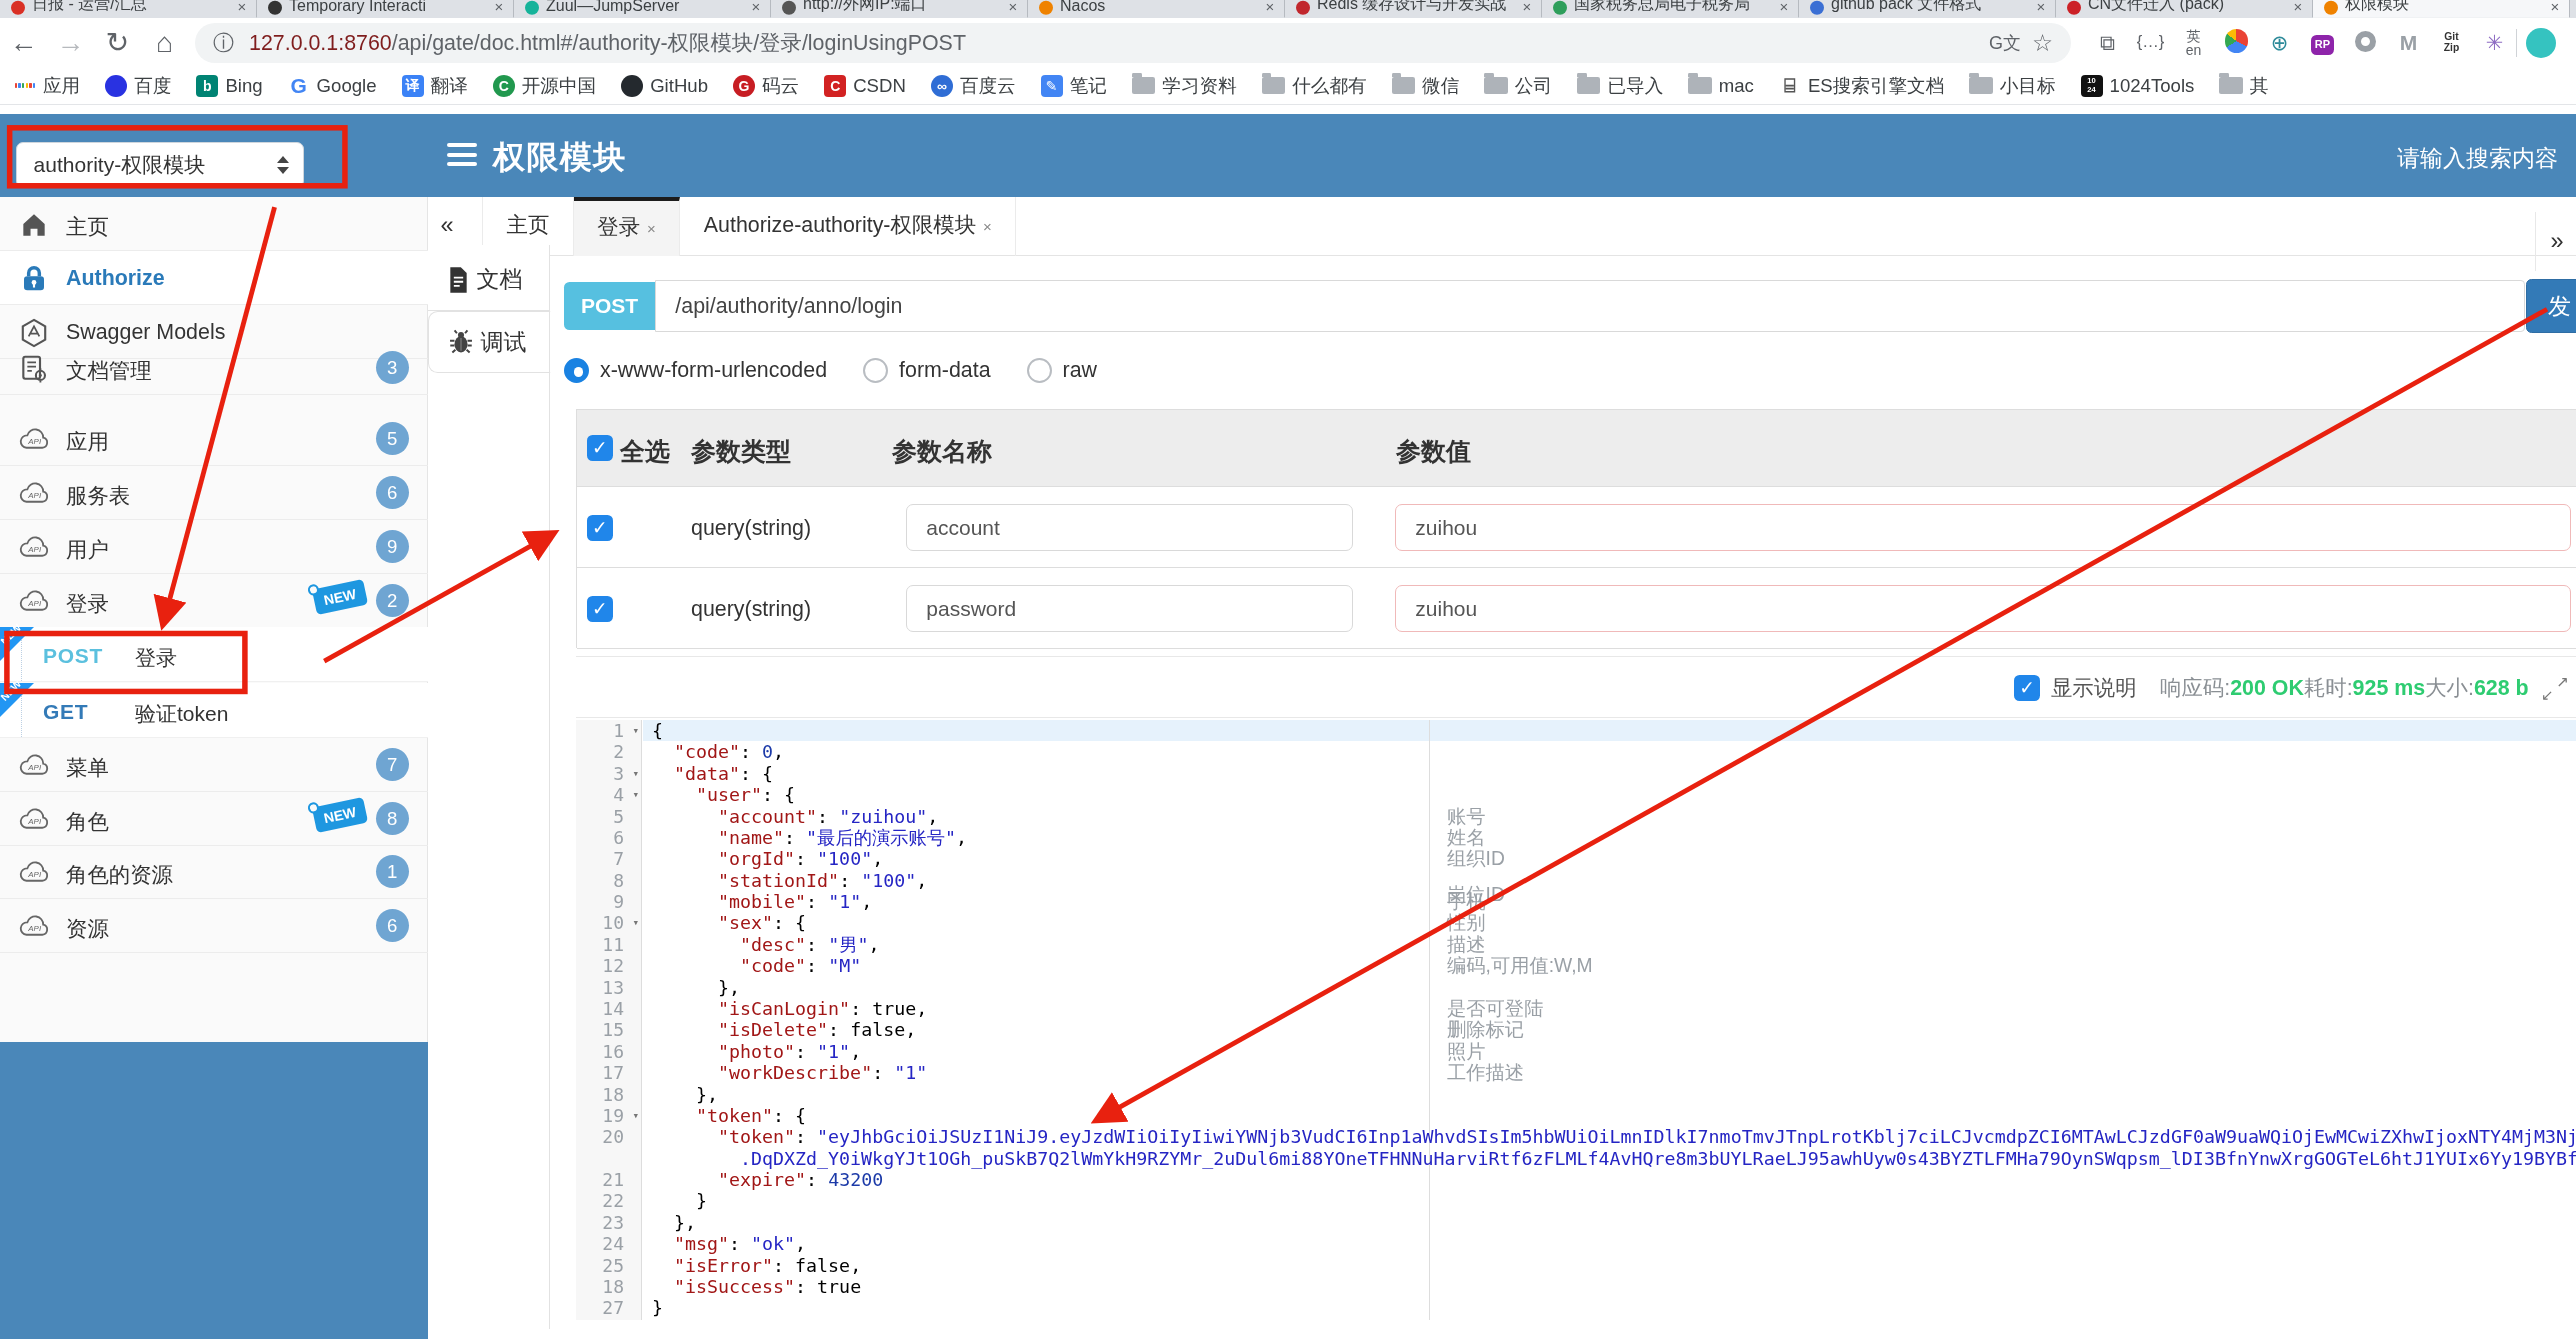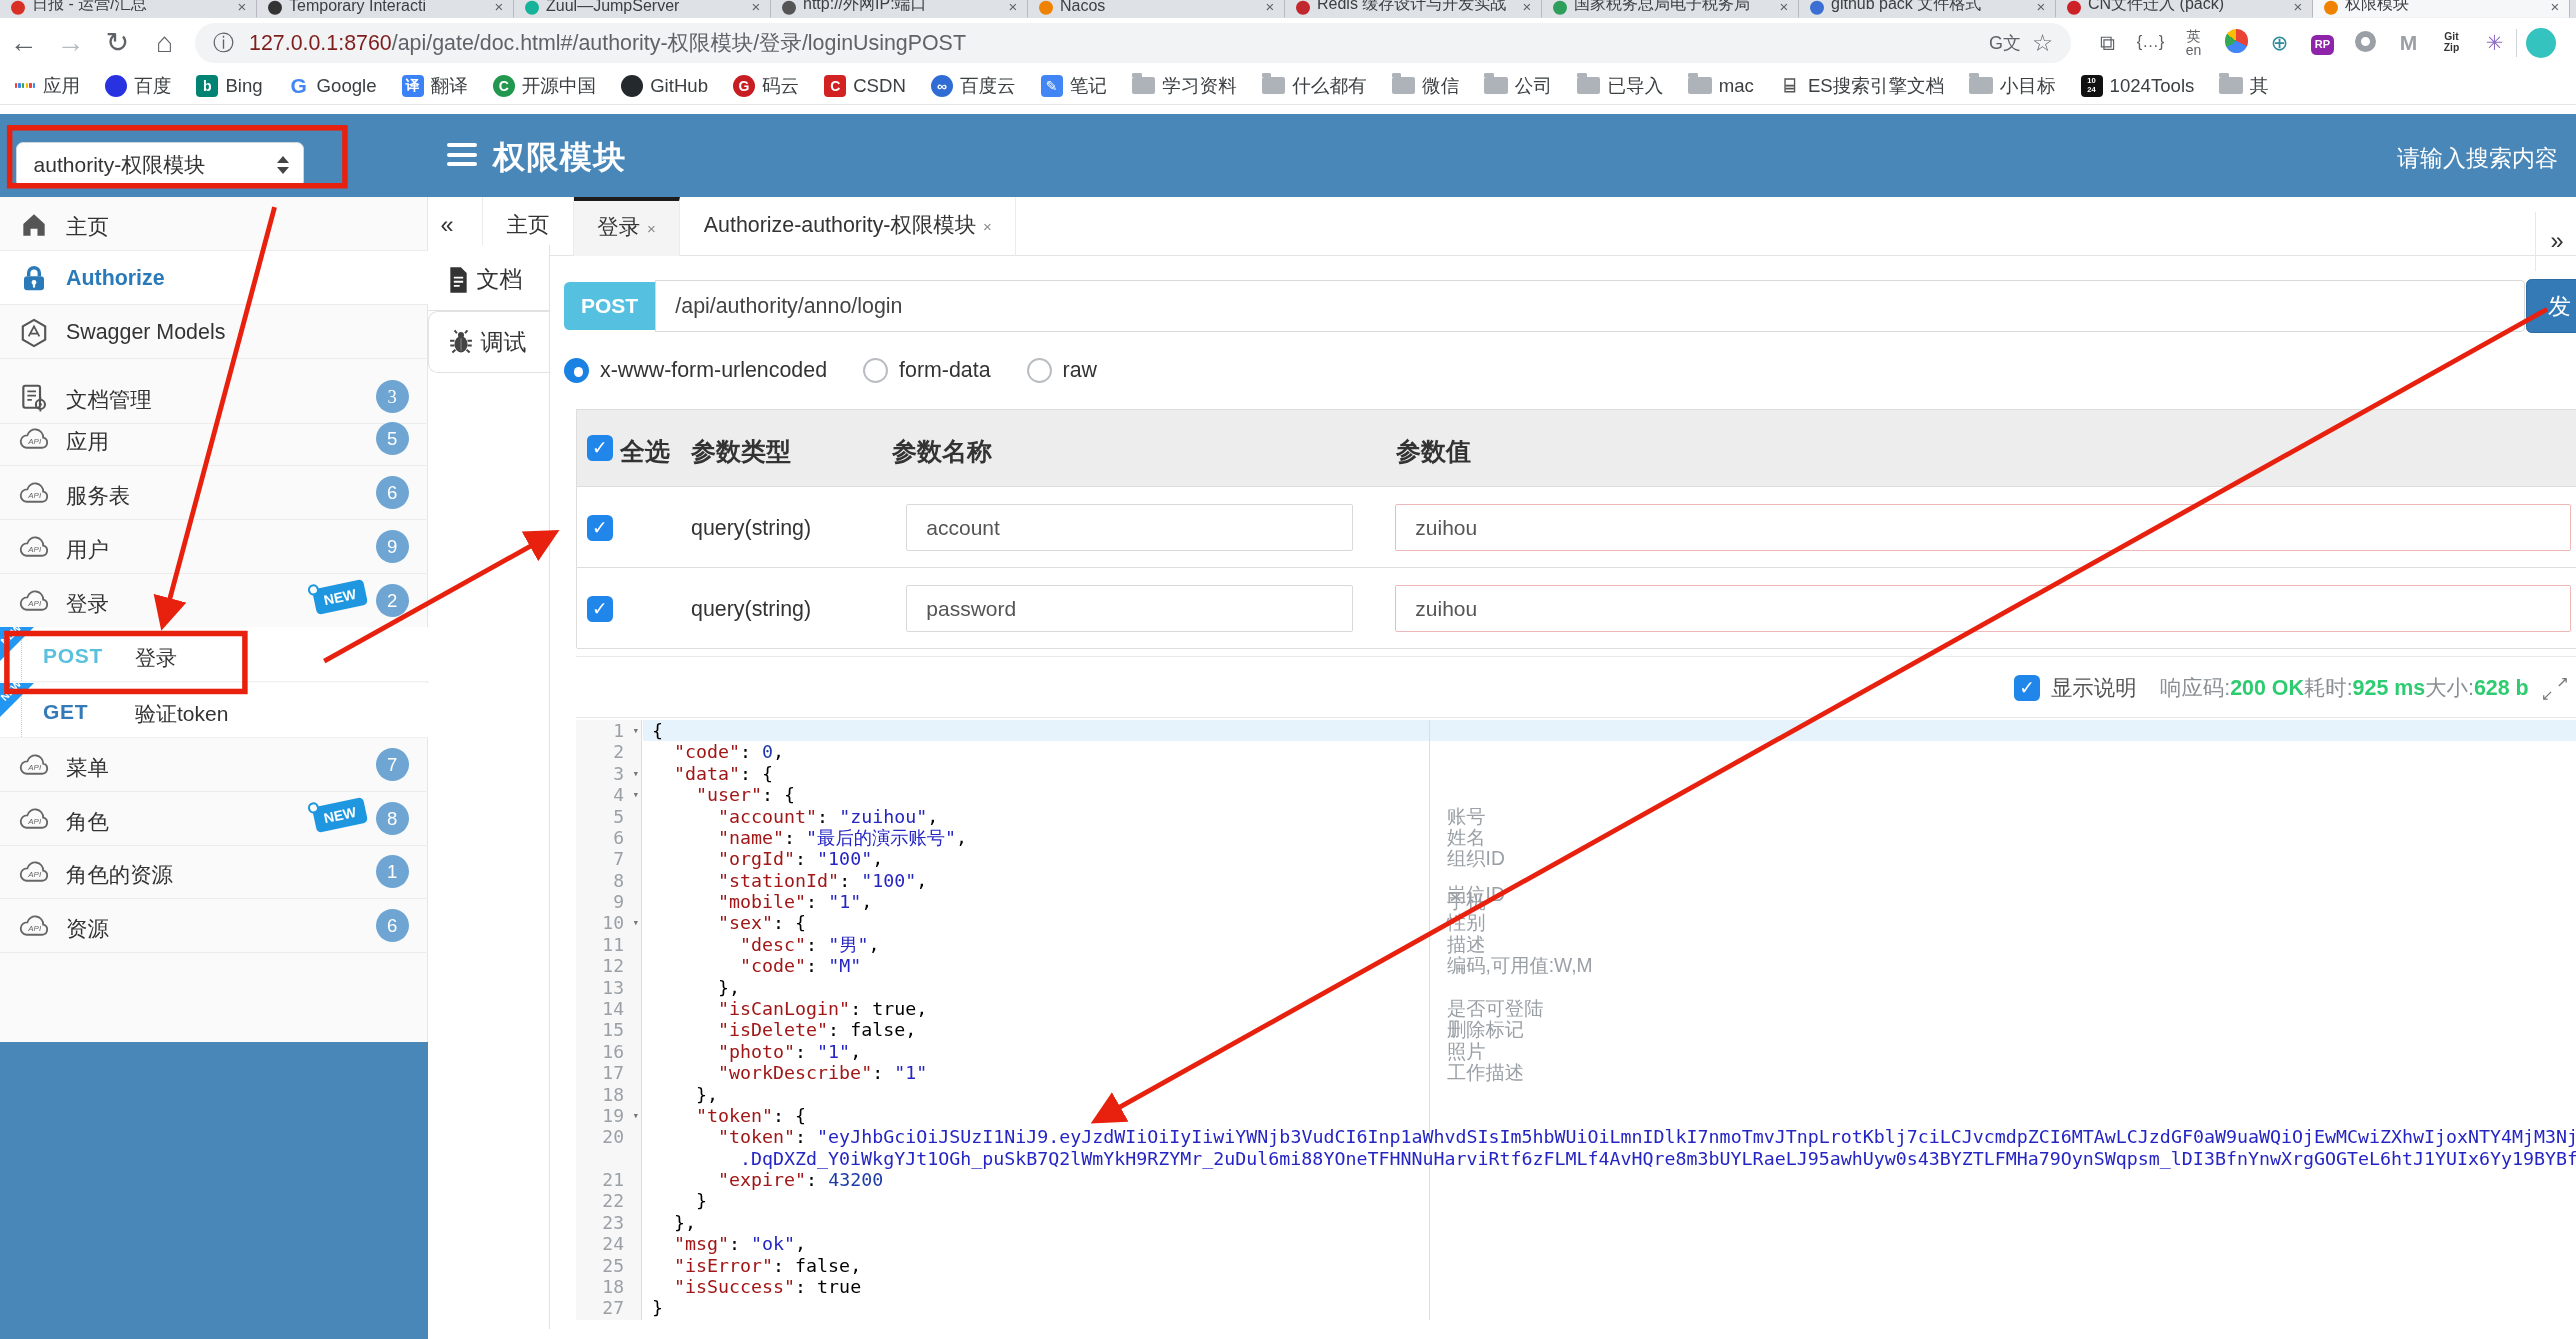--- a/index.html
+++ b/index.html
@@ -102,21 +102,21 @@
   #radios .opt{display:flex;align-items:center;margin-right:36px;}
   
   #ptable{position:absolute;left:576px;top:304px;width:2000px;height:239px;border:0.7px solid #ddd;border-right:none;}
   #ptable .hd{position:absolute;left:0;top:0;width:100%;height:77px;background:#ededed;border-bottom:0.7px solid #ddd;}
   #ptable .col{position:absolute;top:0;bottom:0;border-left:0.7px solid #ddd;}
   .hcell{position:absolute;top:25px;font-size:25px;font-weight:bold;color:#333;}
   .prow{position:absolute;left:0;width:100%;height:81px;border-bottom:0.7px solid #ddd;background:#fff;}
   .checkbox{position:absolute;width:26px;height:26px;background:#2086ea;border-radius:5.5px;color:#fff;font-size:18.6px;
     text-align:center;line-height:26px;}
   .ptxt{position:absolute;font-size:21.4px;color:#333;}
-  .pinput{position:absolute;height:47px;border:1.4px solid #d9d9d9;border-radius:2px;font-size:21px;color:#555;
+  .pinput{position:absolute;height:47px;border:1.4px solid #d9d9d9;border-radius:7px;font-size:21px;color:#555;
     padding-left:19.3px;font-family:"Liberation Sans","DejaVu Sans",sans-serif;background:#fff;}
   .pinput.pink{border-color:#f0b9b9;}
   
   #respBar{position:absolute;left:576px;top:551px;width:2000px;height:62px;border-top:0.7px solid #e8e8e8;border-bottom:0.7px solid #e8e8e8;}
   #respTabs{position:absolute;left:0;top:0;height:61px;display:flex;}
   .rtab{height:61px;line-height:59px;padding:0 26px;font-size:23px;color:#333;border-right:0.7px solid #ebebeb;background:#fff;white-space:nowrap;}
   .rtab.active{background:#f3f3f3;border-top:4.8px solid #1c1c1c;line-height:52px;color:#31a38e;}
   #respMeta{position:absolute;right:7px;top:0;height:61px;display:flex;align-items:center;font-size:21.4px;}
   #respMeta .cblbl{color:#555;margin:0 23.5px 0 11px;}
   #respMeta .ml{color:#8a8f94;}
@@ -352,21 +352,21 @@
             </svg></span>
           <span class="lbl">Authorize</span>
         </div>
         <div class="srow" style="top: 108px;">
           <span class="lic"><svg width="32" height="32" viewBox="0 0 24 24">
               <path d="M12 2.2 20.4 7v10L12 21.8 3.6 17V7z" fill="none" stroke="#555" stroke-width="1.6"></path>
               <path d="M8 14.5 12 7l4 7.5M9.4 12.4h5.2" stroke="#555" stroke-width="1.3" fill="none"></path>
             </svg></span>
           <span class="lbl">Swagger Models</span>
         </div>
-        <div class="srow" style="top: 173px; font-family: Liberation Serif, serif;">
+        <div class="srow" style="top: 144px;">
           <span class="lic"><svg width="32" height="32" viewBox="0 0 24 24">
               <rect x="4" y="2.8" width="12.5" height="16.5" rx="1.4" fill="none" stroke="#555" stroke-width="1.6"></rect>
               <path d="M7 7h6.5M7 10.2h6.5M7 13.4h3.4" stroke="#555" stroke-width="1.4"></path>
               <circle cx="16.8" cy="16.8" r="3.4" fill="none" stroke="#555" stroke-width="1.5"></circle>
               <circle cx="16.8" cy="16.8" r="1.1" fill="#555"></circle>
               <path d="M16.8 12.8v-1.3M16.8 22.2v-1.3M20.8 16.8h-1.3M14.1 16.8h-1.3" stroke="#555" stroke-width="1.4"></path>
             </svg></span>
           <span class="lbl">文档管理</span>
           <span class="badge">3</span>
         </div>

